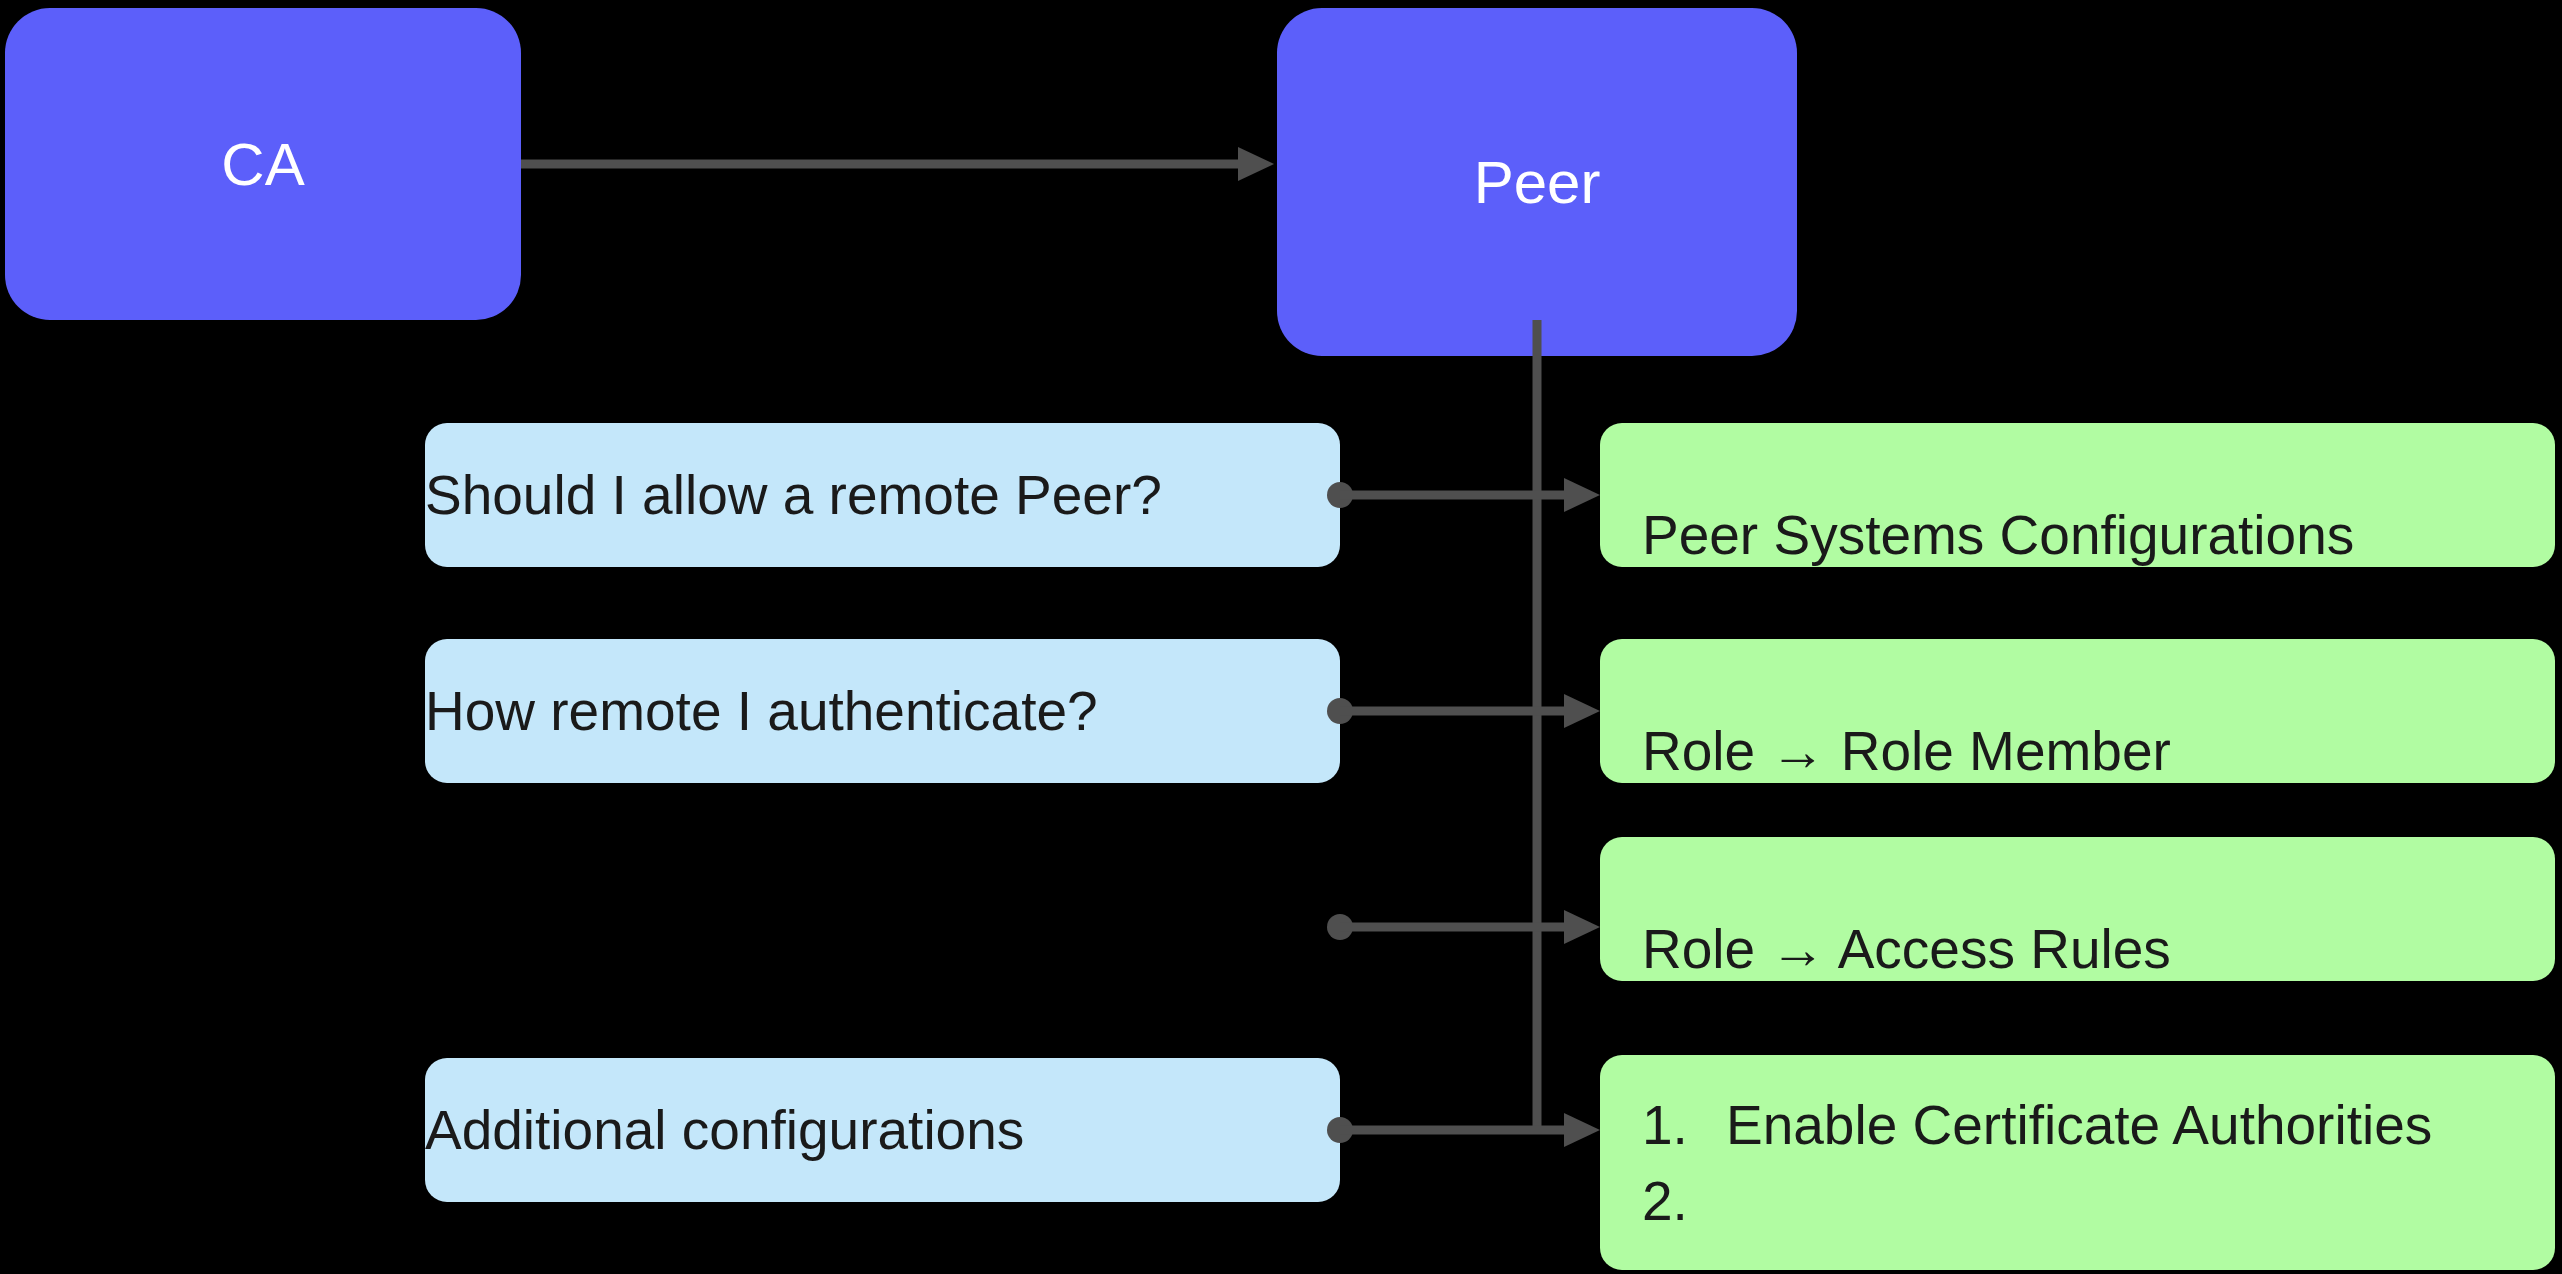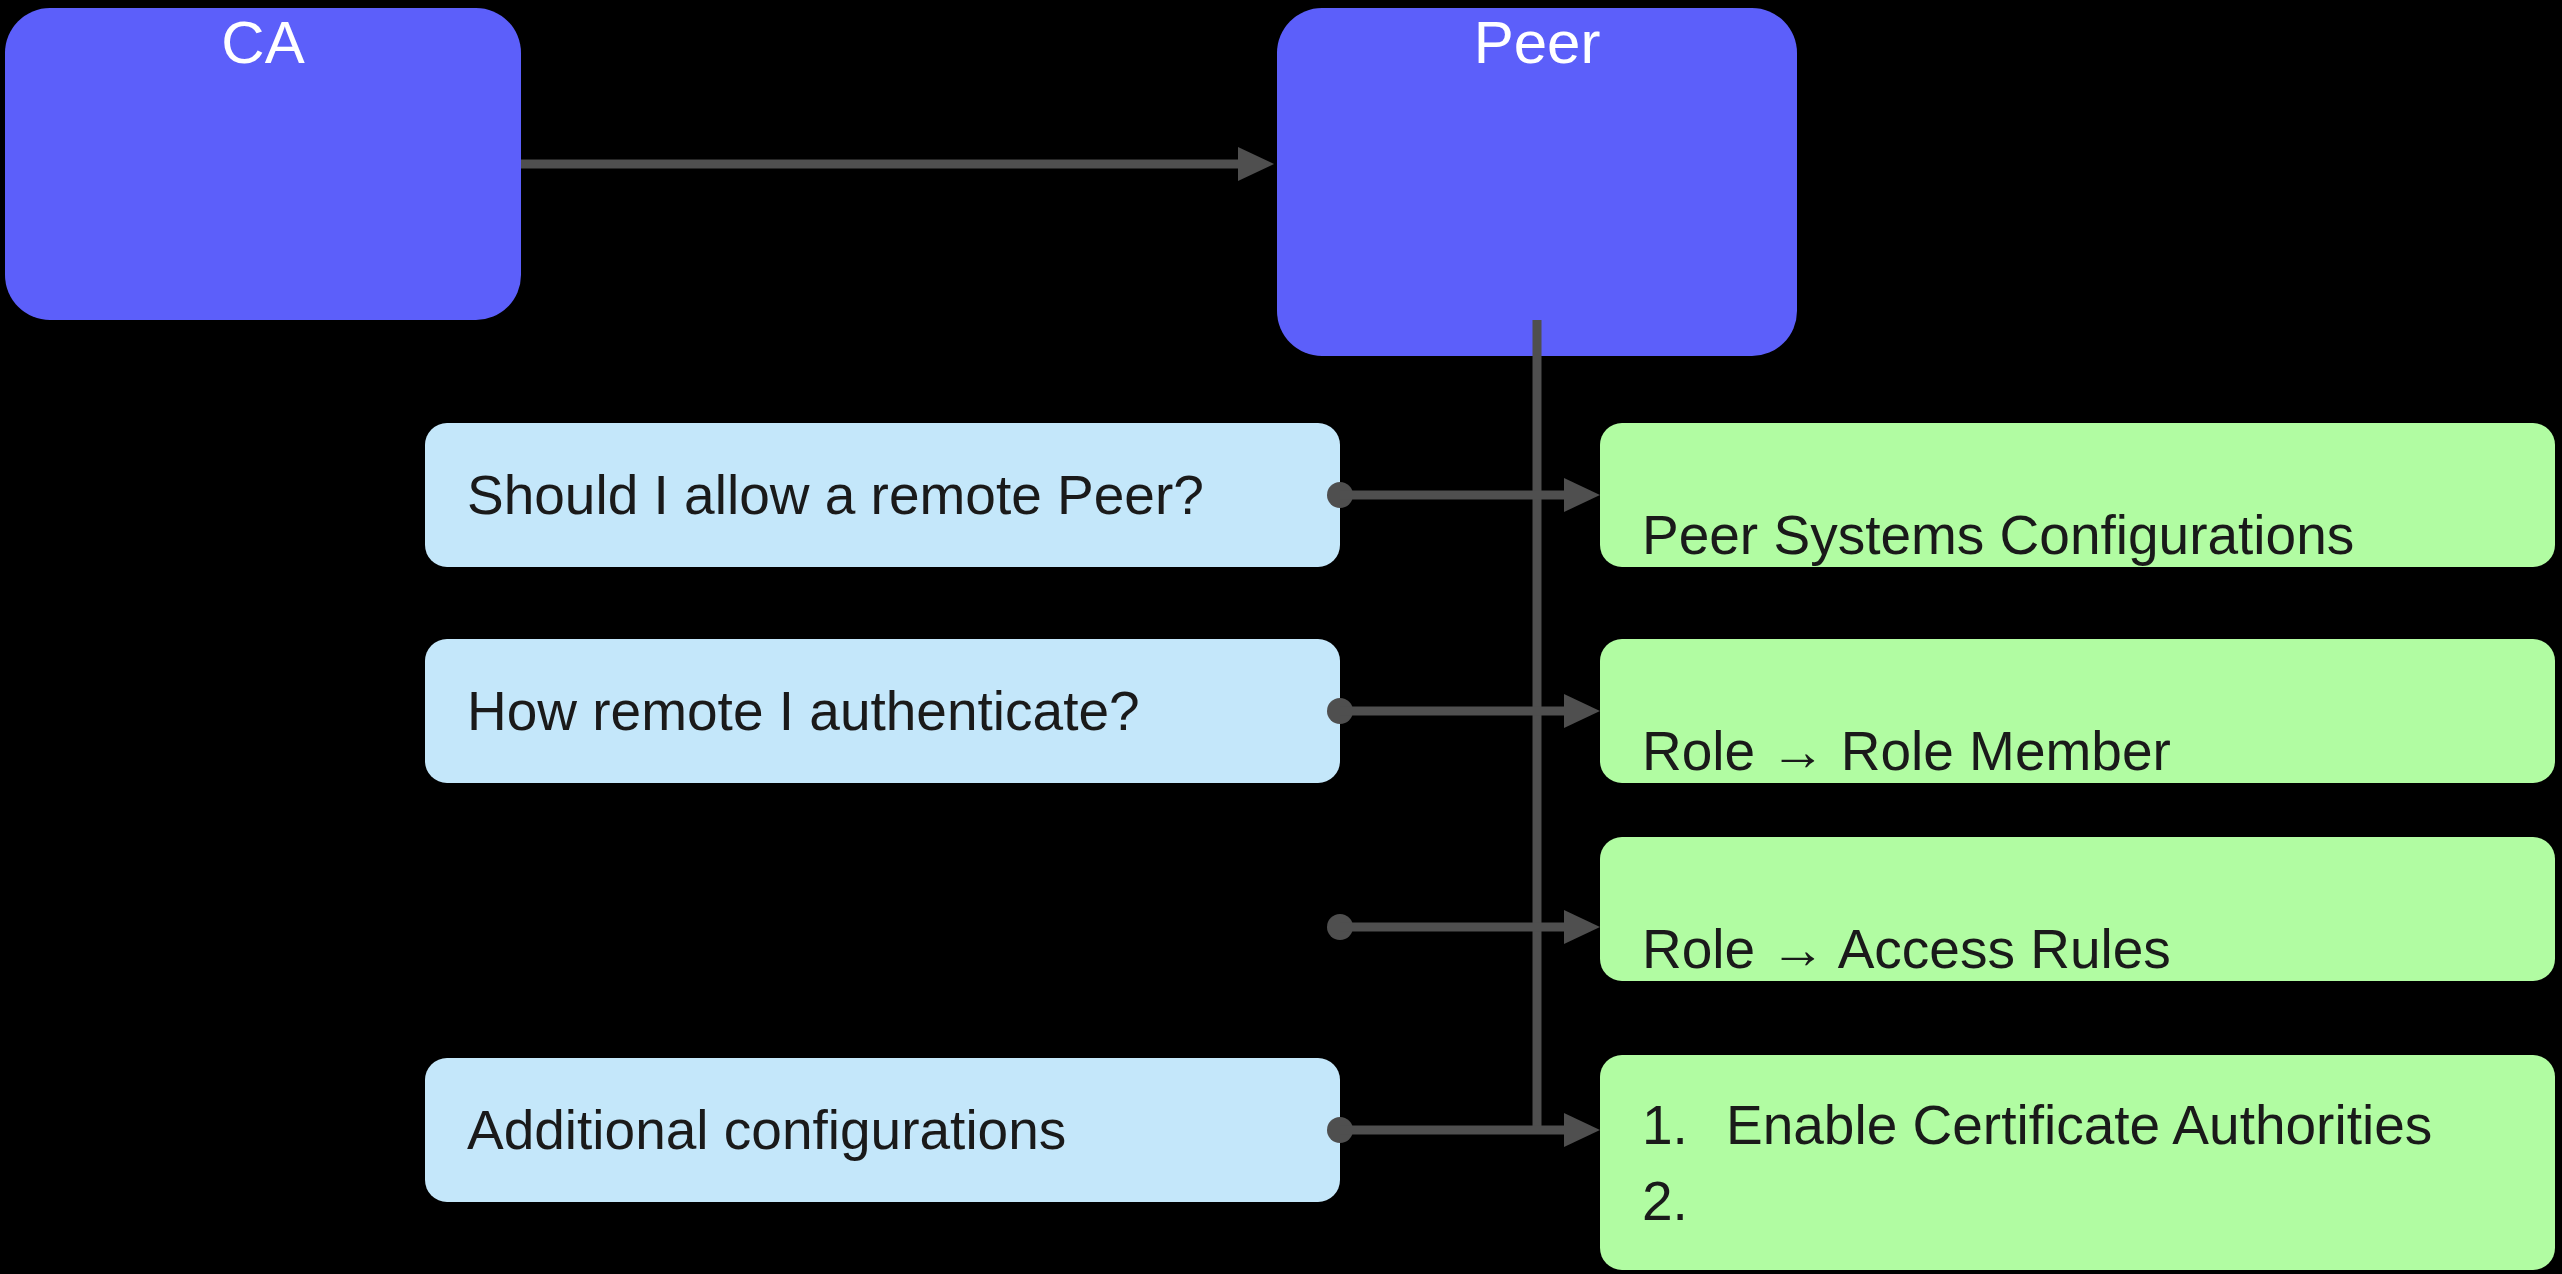--- a/index.html
+++ b/index.html
@@ -3,30 +3,30 @@
 <meta charset="utf-8">
 <style>
   html,body{margin:0;padding:0;background:#000;}
   .canvas{
     position:relative;width:2562px;height:1274px;background:#000;overflow:hidden;
     font-family:"Liberation Sans",sans-serif;
   }
   
   .node{
     position:absolute;background:#5C5FFA;border-radius:45px;
-    display:flex;align-items:flex-start;justify-content:center;
+    display:flex;align-items:center;justify-content:center;
     color:#fff;font-size:60px;
   }
   .node.ca{left:5px;top:8px;width:516px;height:312px;}
   .node.peer{left:1277px;top:8px;width:520px;height:348px;}
   
   .qbox{
     position:absolute;left:425px;width:915px;height:144px;background:#C4E7FA;
     border-radius:22px;display:flex;align-items:center;
-    padding-left:42px;box-sizing:border-box;font-size:55px;color:#1a1a1a;
+    box-sizing:border-box;font-size:55px;color:#1a1a1a;
   }
   .q1{top:423px}.q2{top:639px}.q3{top:855px}.q4{top:1058px}
   
   .abox{
     position:absolute;left:1600px;width:955px;height:144px;background:#B1FCA2;
     border-radius:22px;display:flex;align-items:flex-end;
     padding-left:42px;box-sizing:border-box;font-size:55px;color:#1a1a1a;
   }
   .a1{top:423px}.a2{top:639px}.a3{top:837px}
   .a4{

